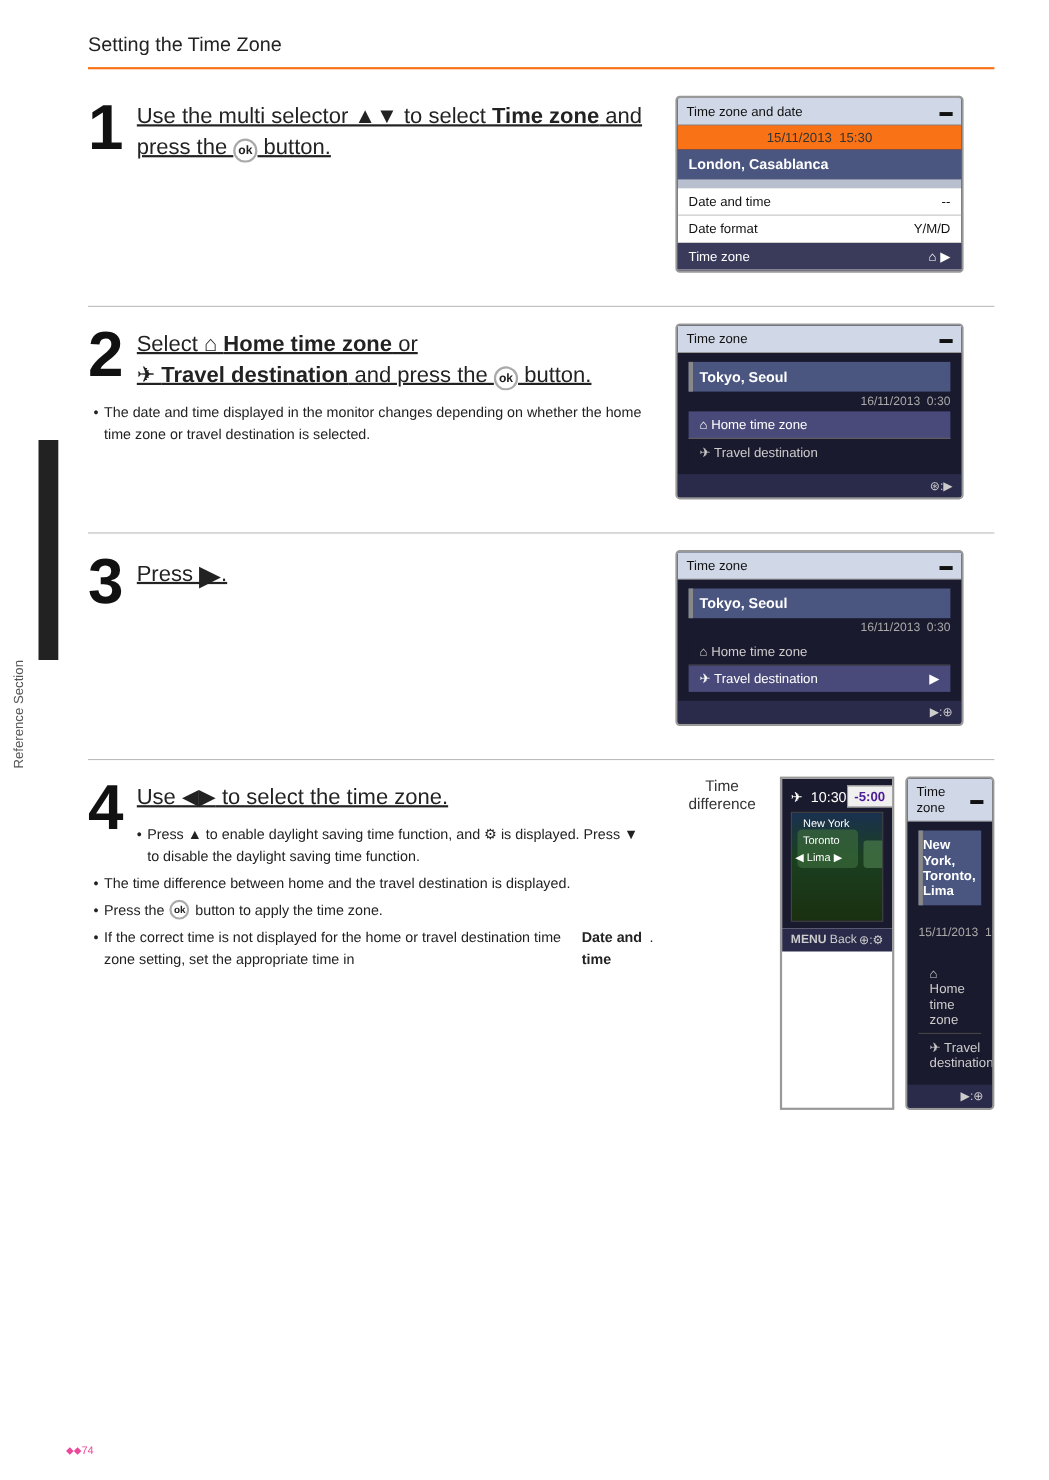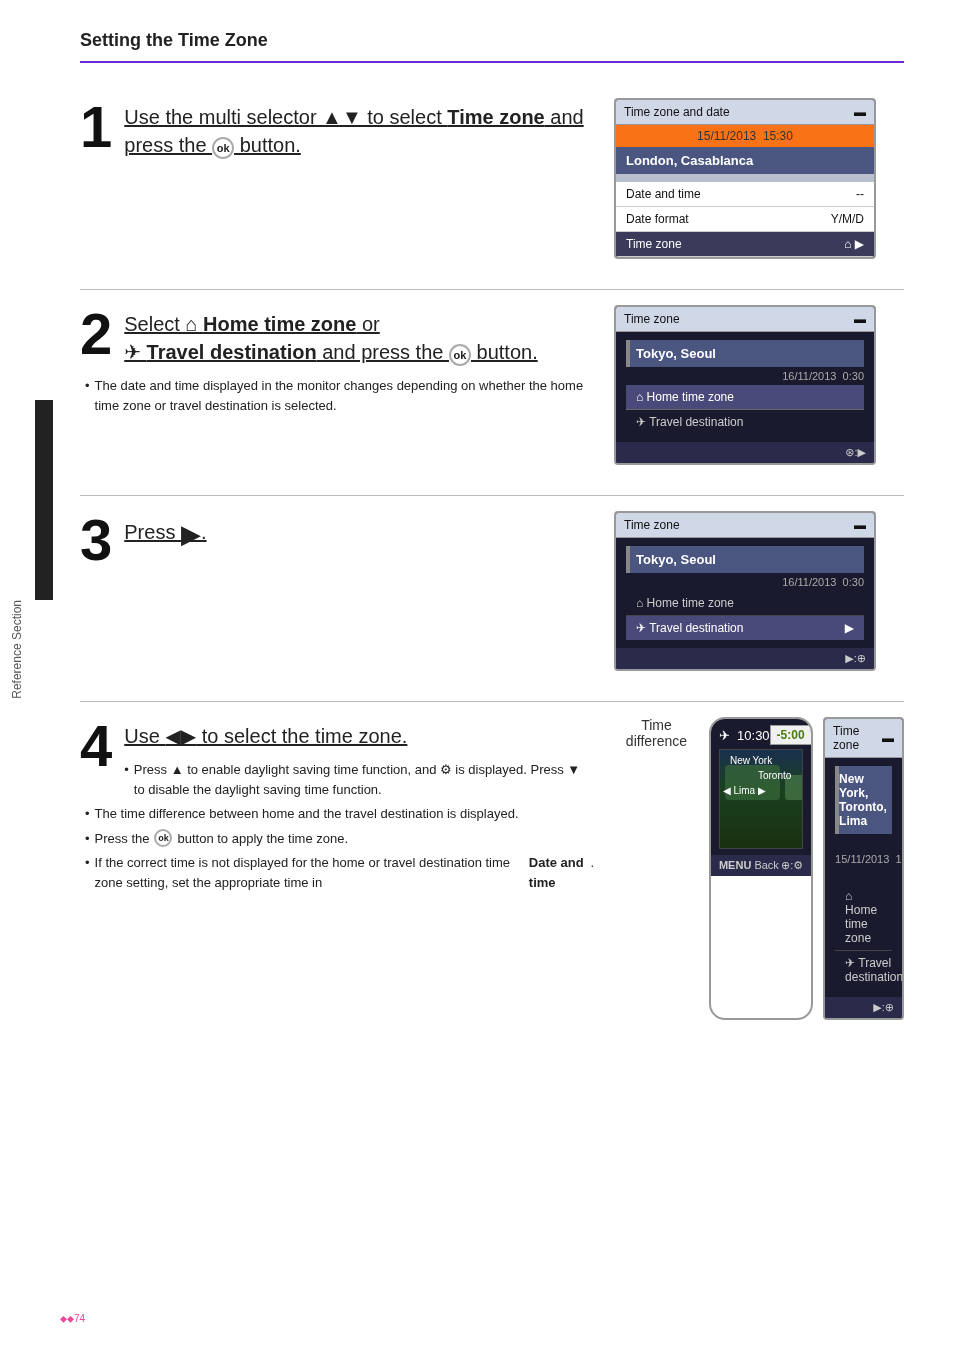--- a/index.html
+++ b/index.html
@@ -42,23 +42,23 @@
       left: 35px;
       top: 400px;
       width: 18px;
       height: 200px;
       background: #222;
     }
 
     
     .page-title {
       font-size: 18px;
-      font-weight: bold;
-      margin-bottom: 35px;
-      border-bottom: 2px solid #6d28d9;
+      font-weight: normal;
+      margin-bottom: 24px;
+      border-bottom: 2px solid #f97316;
       padding-bottom: 10px;
     }
 
     
     .step {
       display: flex;
       margin-bottom: 30px;
       align-items: flex-start;
       gap: 20px;
     }
@@ -163,21 +163,21 @@
 
     
     .screen1 .cam-header { background: #d0d8e8; }
     .screen1 .cam-date { text-align: center; padding: 4px; background: #f97316; color: #333; font-size: 12px; }
     .screen1 .cam-city { padding: 6px 10px; background: #4a5580; color: #fff; font-size: 13px; font-weight: bold; }
     .screen1 .cam-spacer { height: 8px; background: #b8c0d0; }
 
     
     .tdiff-screen {
       border: 2px solid #999;
-      border-radius: 16px;
+      border-radius: 0;
       overflow: hidden;
       width: 340px;
     }
 
     .tdiff-footer {
       background: #2a2a4a;
       color: #ccc;
       font-size: 11px;
       padding: 4px 8px;
       display: flex;
@@ -373,36 +373,36 @@
     </div>
     <div class="step-right step4-right">
 
       <div class="time-diff-label">Time difference</div>
 
       <div class="tdiff-screen">
         <div style="background:#1a1a2e; padding:6px 8px;">
 
           <div style="display:flex; justify-content:space-between; align-items:center; color:#fff; font-size:13px; margin-bottom:4px;">
             <span>✈&nbsp;&nbsp;10:30</span>
-            <div style="background:#f0f0f0; color:#4d7c0f; border:1px solid #999; padding:2px 6px; font-size:12px; font-weight:bold;">-5:00</div>
+            <div style="background:#f0f0f0; color:#4c1d95; border:1px solid #999; padding:2px 6px; font-size:12px; font-weight:bold;">-5:00</div>
             <span style="font-size:11px; color:#aaa;">≡</span>
           </div>
 
           <div style="position:relative; height:100px; background: linear-gradient(180deg, #1a3050 0%, #1a4020 40%, #1a3010 100%); overflow:hidden; border:1px solid #444;">
 
             <div style="position:absolute; top:15px; left:5px; width:55px; height:35px; background:#3a6a3a; border-radius:4px; opacity:0.7;"></div>
             <div style="position:absolute; top:25px; left:65px; width:35px; height:25px; background:#4a7a4a; border-radius:3px; opacity:0.7;"></div>
             <div style="position:absolute; top:10px; left:110px; width:50px; height:45px; background:#3a6a3a; border-radius:5px; opacity:0.7;"></div>
             <div style="position:absolute; top:40px; left:170px; width:40px; height:30px; background:#4a7a4a; border-radius:4px; opacity:0.7;"></div>
             <div style="position:absolute; top:55px; left:200px; width:30px; height:35px; background:#3a6a3a; border-radius:3px; opacity:0.7;"></div>
 
             <div style="position:absolute; top:0; left:130px; width:2px; height:100%; background:rgba(255,255,0,0.5);"></div>
 
             <div style="position:absolute; top:5px; left:10px; color:#fff; font-size:10px;">New York</div>
-            <div style="position:absolute; top:20px; left:10px; color:#fff; font-size:10px;margin-left:28px;">Toronto</div>
+            <div style="position:absolute; top:20px; left:10px; color:#fff; font-size:10px;">Toronto</div>
             <div style="position:absolute; top:35px; left:3px; color:#fff; font-size:10px; display:flex; align-items:center; gap:2px;">◀ Lima ▶</div>
           </div>
         </div>
         <div class="tdiff-footer">
           <span><strong>MENU</strong> Back</span>
           <span>⊕:⚙</span>
         </div>
       </div>
 
       <div class="cam-screen">

